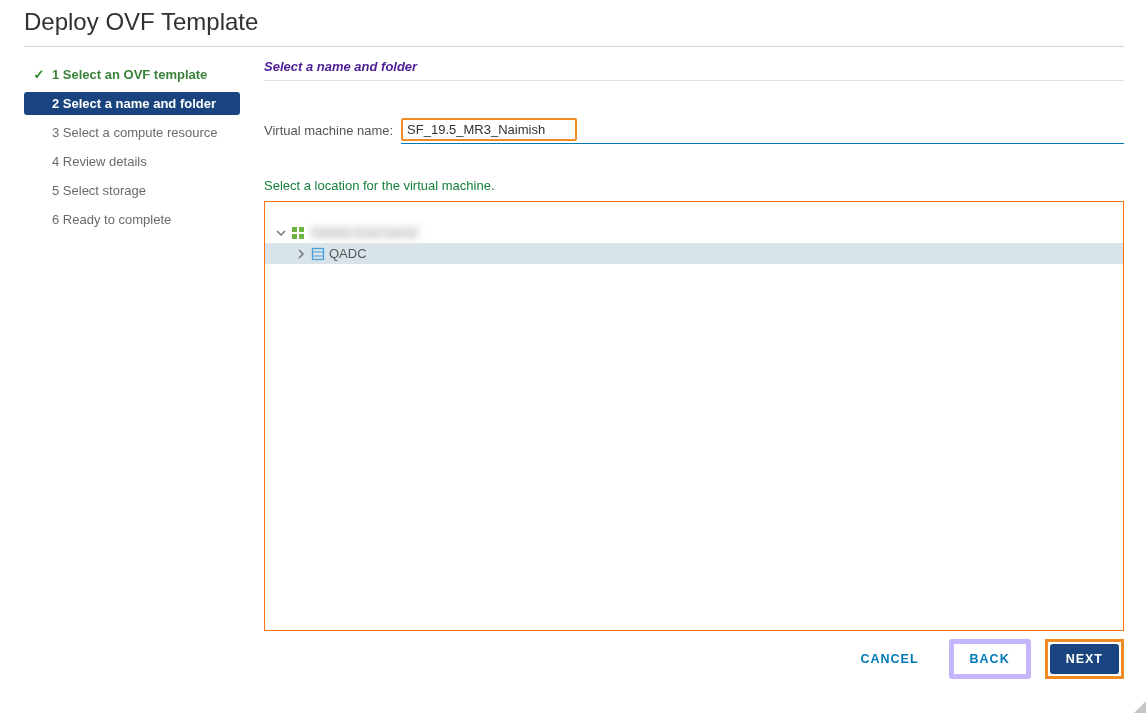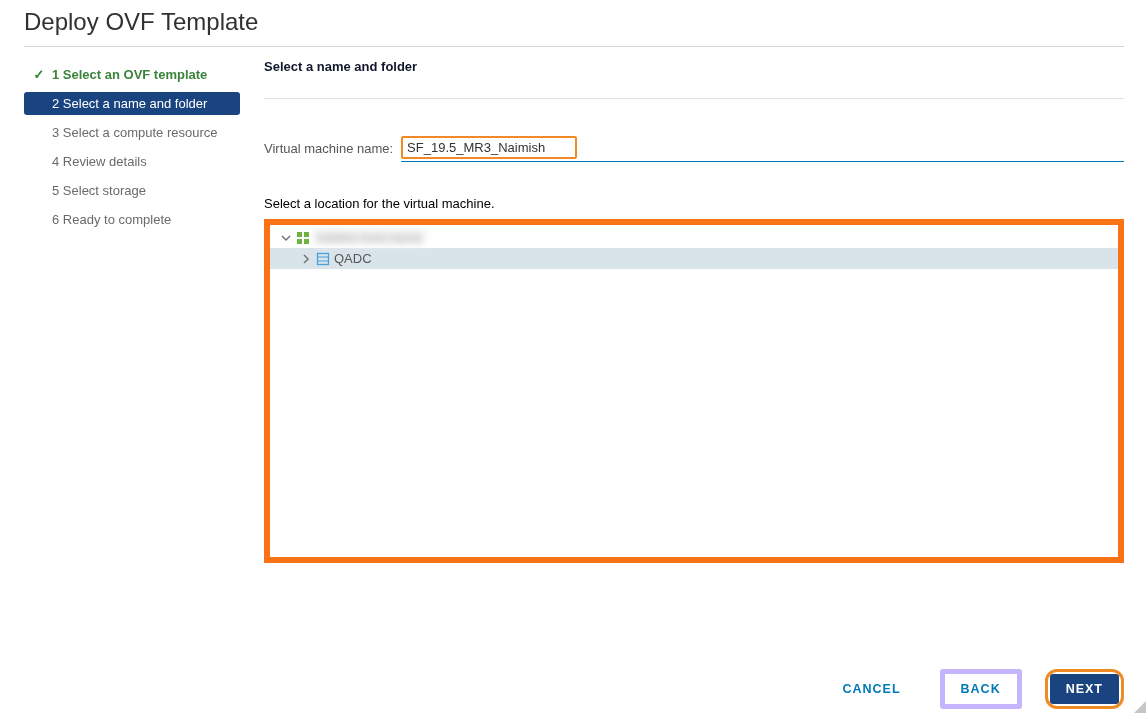--- a/index.html
+++ b/index.html
@@ -46,41 +46,42 @@
     color: #6a6a6a;
     cursor: default;
   }
   .step.done {
     color: #3a833a;
     font-weight: 600;
   }
   .step.current {
     background: #1a4480;
     color: #fff;
-    font-weight: 400;
+    font-weight: 700;
   }
   .check-icon {
     color: #2f8a2f;
     width: 14px;
     display: inline-block;
     text-align: center;
     font-weight: bold;
   }
   .step-spacer {
     width: 14px;
     display: inline-block;
   }
   
   .main {
     flex: 1;
   }
   .section-title {
     font-weight: 600;
-    color: #0f172a;
-    margin-bottom: 24px;
+    color: #4c1d95;
+    margin-bottom: 6px;
+    font-style: italic;
   }
   .section-desc {
     color: #565656;
     margin-bottom: 8px;
   }
   .sub-hr {
     border: none;
     border-top: 1px solid #e0e0e0;
     margin: 0 0 18px 0;
   }
@@ -108,27 +109,27 @@
     width: 172px;
     padding: 2px 4px;
     background: transparent;
   }
   .highlight-orange {
     border: 2px solid #f08a24;
     border-radius: 2px;
     display: inline-block;
   }
   .tree-label {
-    color: #000000;
+    color: #15803d;
     margin-bottom: 8px;
   }
   .tree-box {
-    border: 6px solid #f97316;
-    height: 344px;
-    padding: 2px 0;
+    border: 1px solid #f97316;
+    height: 430px;
+    padding: 20px 0;
     overflow: auto;
   }
   .tree-row {
     display: flex;
     align-items: center;
     gap: 4px;
     padding: 3px 4px;
     cursor: pointer;
   }
   .tree-row.selected {
@@ -160,24 +161,24 @@
   }
   .dc-icon {
     width: 14px; height: 14px;
     display: inline-flex;
     align-items:center; justify-content:center;
   }
   
   .footer {
     position: absolute;
     right: 24px;
-    bottom: 6px;
-    display: flex;
-    align-items: center;
-    gap: 23px;
+    bottom: 36px;
+    display: flex;
+    align-items: center;
+    gap: 14px;
   }
   .btn {
     font-size: 12.5px;
     letter-spacing: 1px;
     padding: 8px 16px;
     border-radius: 3px;
     cursor: pointer;
     font-weight: 600;
   }
   .btn-cancel {
@@ -190,21 +191,21 @@
     background: #fff;
     color: #0079b8;
   }
   .btn-next {
     border: none;
     background: #1a4480;
     color: #fff;
   }
   .next-wrap {
     border: 3px solid #f08a24;
-    border-radius: 12px;
+    border-radius: 0;
     padding: 2px;
     display: inline-block;
   }
   .resize-handle {
     position: absolute;
     right: 2px;
     bottom: 2px;
     width: 0; height: 0;
     border-style: solid;
     border-width: 0 0 12px 12px;

